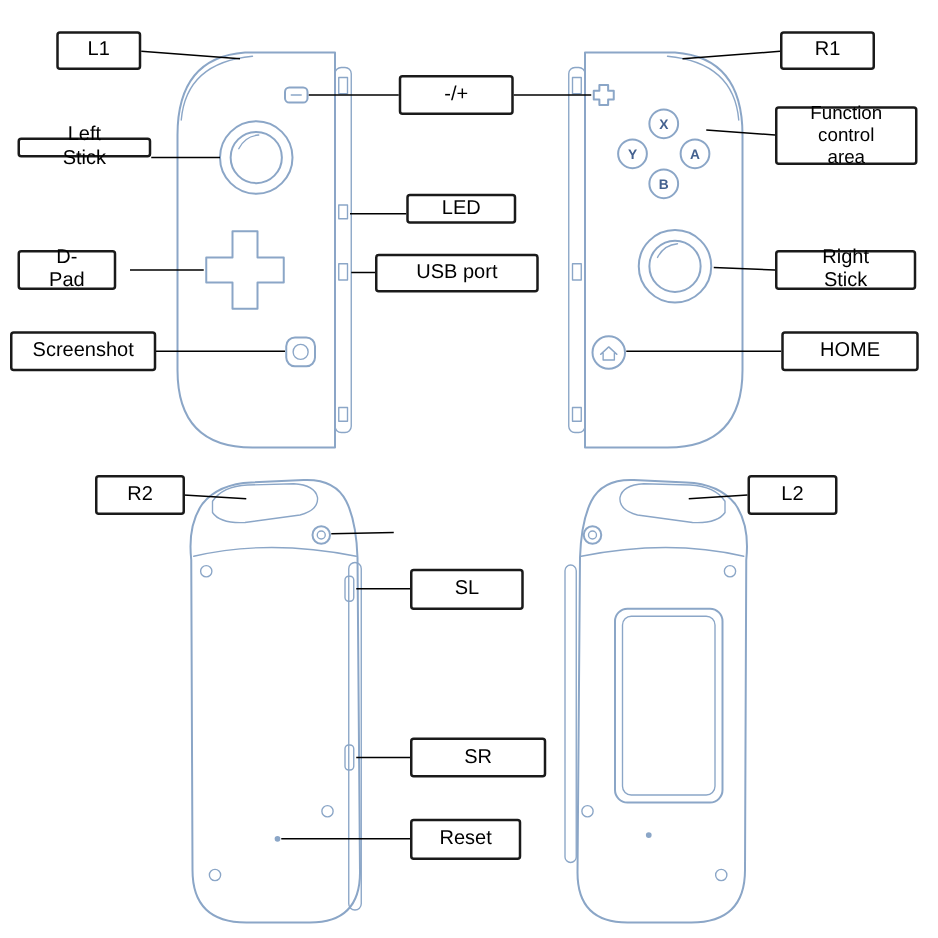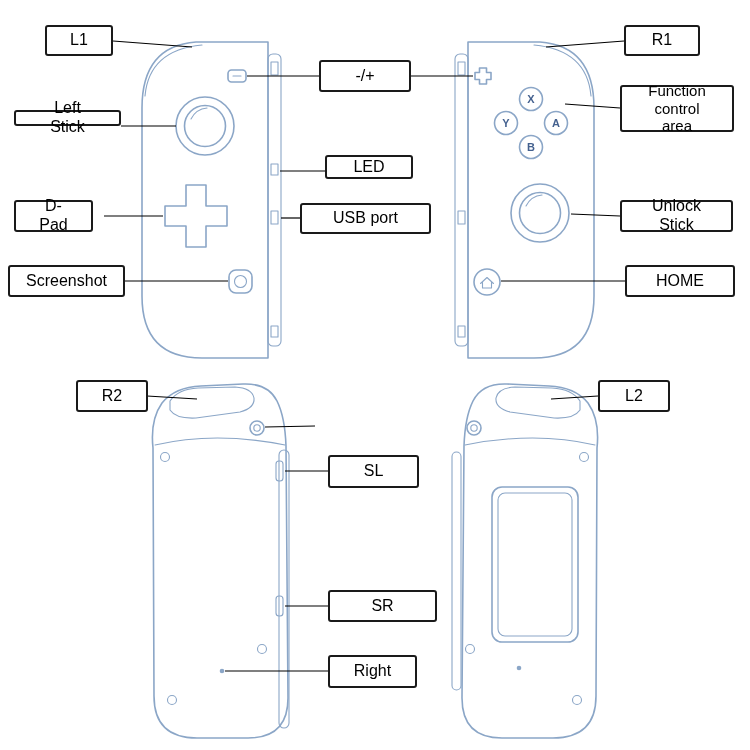--- a/index.html
+++ b/index.html
@@ -128,22 +128,22 @@
   </svg>
 
   <div class="label" style="left:45px;top:25px;width:68px;height:31px">L1</div>
   <div class="label" style="left:624px;top:25px;width:76px;height:31px">R1</div>
   <div class="label" style="left:319px;top:60px;width:92px;height:32px">-/+</div>
   <div class="label" style="left:14px;top:110px;width:107px;height:16px">Left Stick</div>
   <div class="label small" style="left:620px;top:85px;width:114px;height:47px">Function control area</div>
   <div class="label" style="left:325px;top:155px;width:88px;height:24px">LED</div>
   <div class="label" style="left:14px;top:200px;width:79px;height:32px">D-Pad</div>
   <div class="label" style="left:300px;top:203px;width:131px;height:31px">USB port</div>
-  <div class="label" style="left:620px;top:200px;width:113px;height:32px">Unlock Stick</div>
+  <div class="label" style="left:620px;top:200px;width:113px;height:32px">Right Stick</div>
   <div class="label" style="left:8px;top:265px;width:117px;height:32px">Screenshot</div>
   <div class="label" style="left:625px;top:265px;width:110px;height:32px">HOME</div>
   <div class="label" style="left:76px;top:380px;width:72px;height:32px">R2</div>
   <div class="label" style="left:598px;top:380px;width:72px;height:32px">L2</div>
   <div class="label" style="left:328px;top:455px;width:91px;height:33px">SL</div>
   <div class="label" style="left:328px;top:590px;width:109px;height:32px">SR</div>
-  <div class="label" style="left:328px;top:655px;width:89px;height:33px">Right</div>
+  <div class="label" style="left:328px;top:655px;width:89px;height:33px">Reset</div>
 
 </div>
 
 </body></html>

